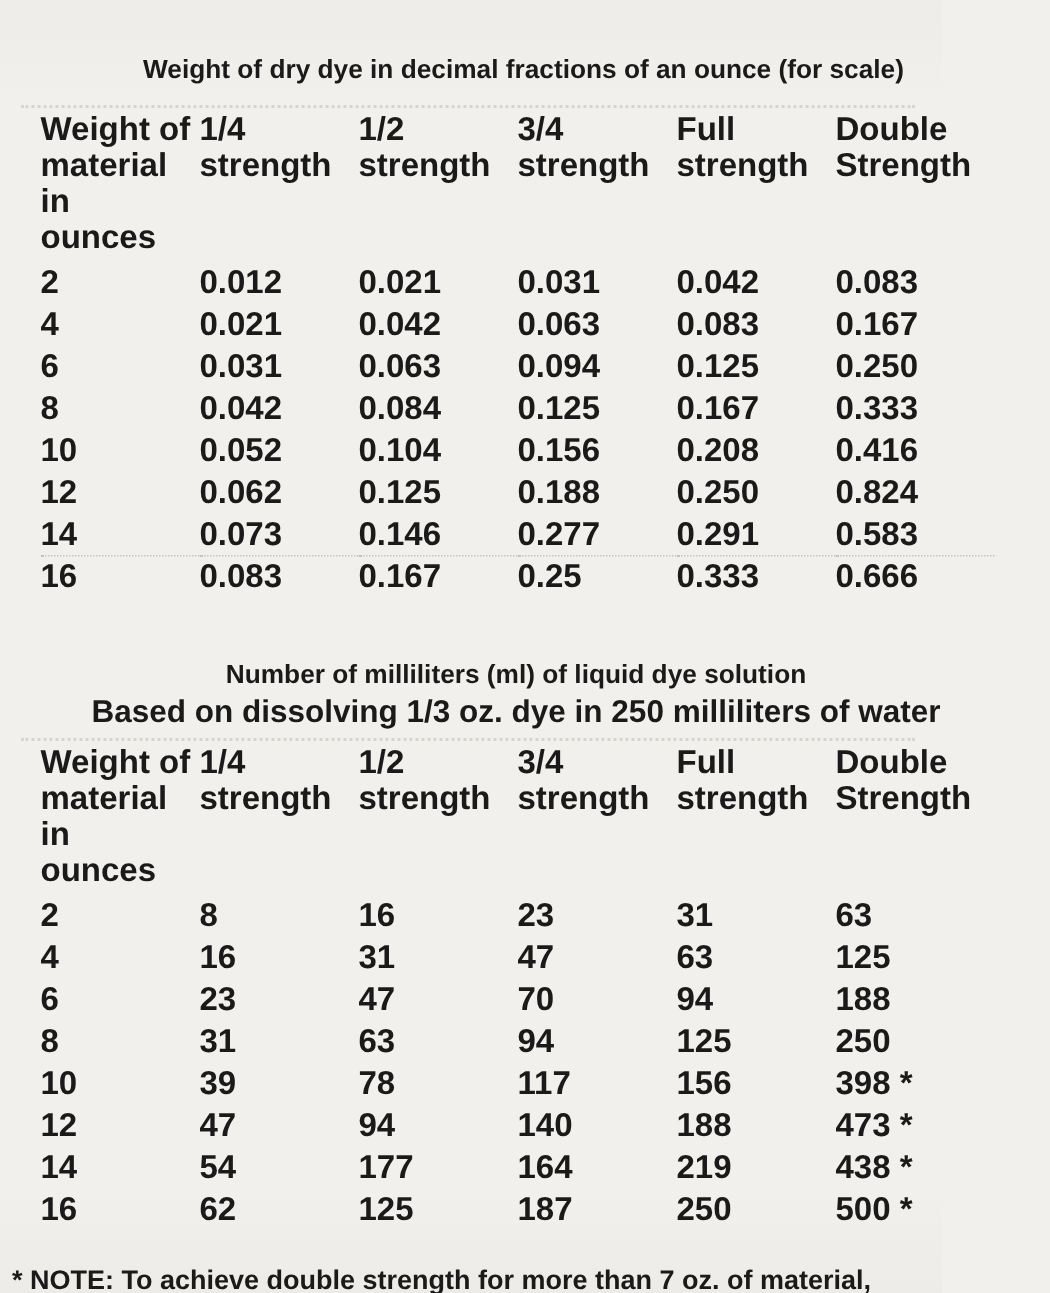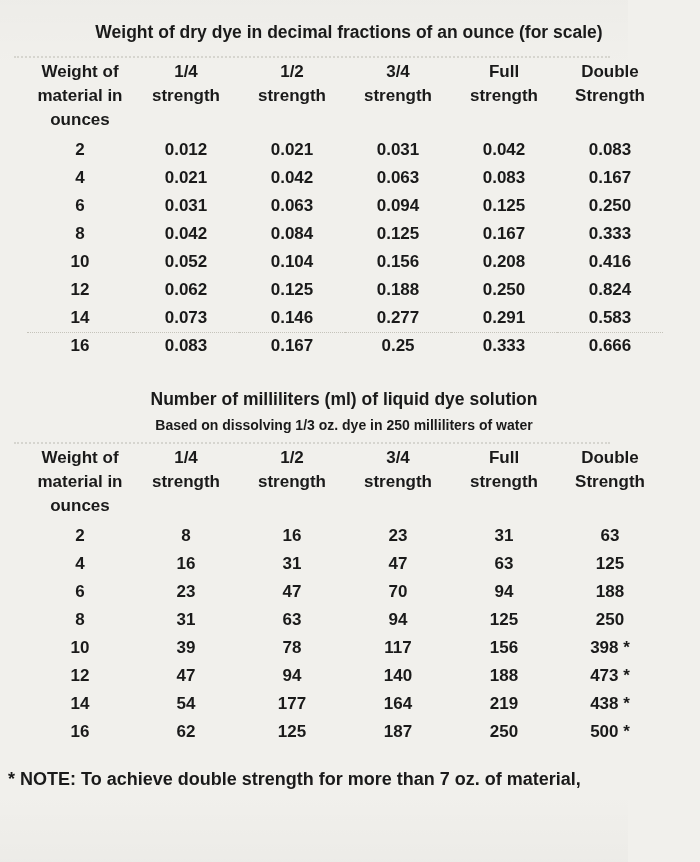--- a/index.html
+++ b/index.html
@@ -12,61 +12,61 @@
     background: #f1f0ec;
     font-family: "Liberation Sans", sans-serif;
     font-weight: bold;
     color: #1a1a1a;
     overflow: hidden;
     position: relative;
   }
   .page {
     width: 628px;
     height: 862px;
-    padding-top: 22px;
+    padding-top: 36px;
     box-sizing: border-box;
     
     background:
       linear-gradient(180deg, rgba(0,0,0,0.015), rgba(0,0,0,0) 8%, rgba(0,0,0,0) 92%, rgba(0,0,0,0.02)),
       #f1f0ec;
   }
   .title-wrap {
     margin-left: 70px;
     text-align: center;
   }
   .doc-title {
     font-size: 17.5px;
     line-height: 20px;
     margin: 0;
   }
   .doc-subtitle {
-    font-size: 14px;
+    font-size: 21px;
     line-height: 26px;
     margin: 0;
   }
   .title2-wrap {
-    margin-top: 26px;
+    margin-top: 38px;
     margin-left: 60px;
     text-align: center;
   }
   .title2-wrap .doc-title { line-height: 26px; }
   .scan-rule {
     height: 0;
     border-top: 2px dotted #c9c8c0;
     margin: 14px 18px 0 14px;
     opacity: 0.65;
   }
   .scan-rule.tight { margin-top: 4px; }
   table.data-table {
     margin-left: 27px;
     width: 636px;
     table-layout: fixed;
     border-collapse: collapse;
-    text-align: center;
-    font-size: 17px;
+    text-align: left;
+    font-size: 22px;
   }
   table.data-table thead th {
     font-weight: bold;
     padding: 2px 0 4px 0;
     vertical-align: top;
     line-height: 24px;
   }
   table.data-table tbody tr {
     height: 28px;
   }

